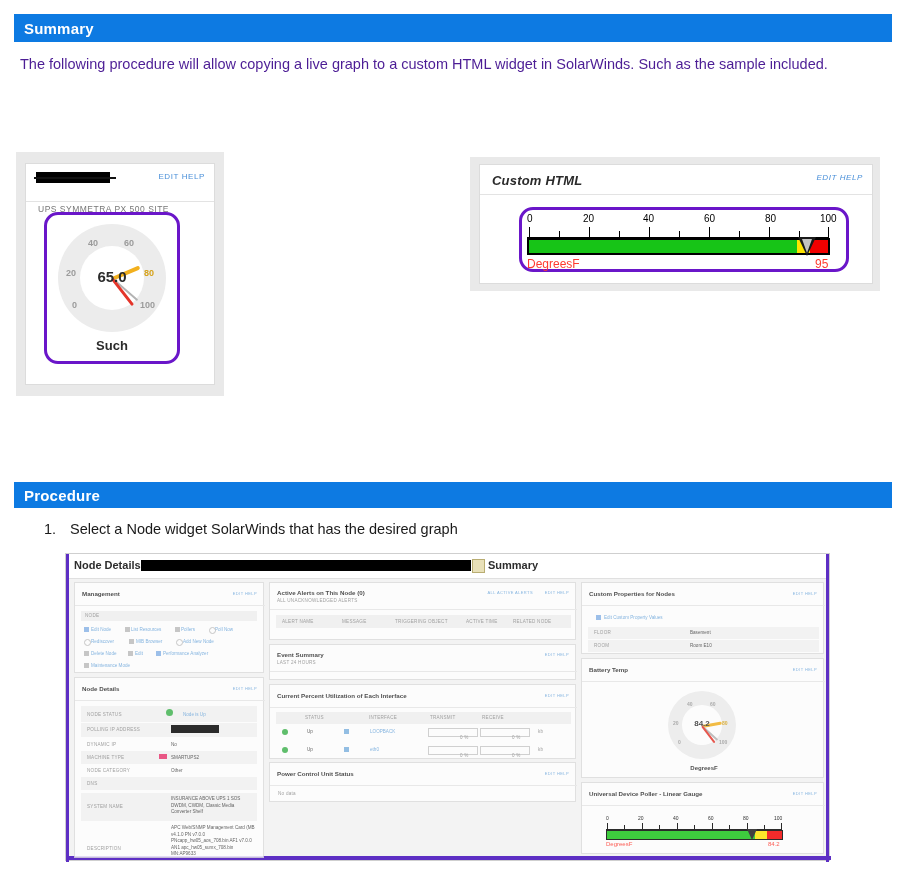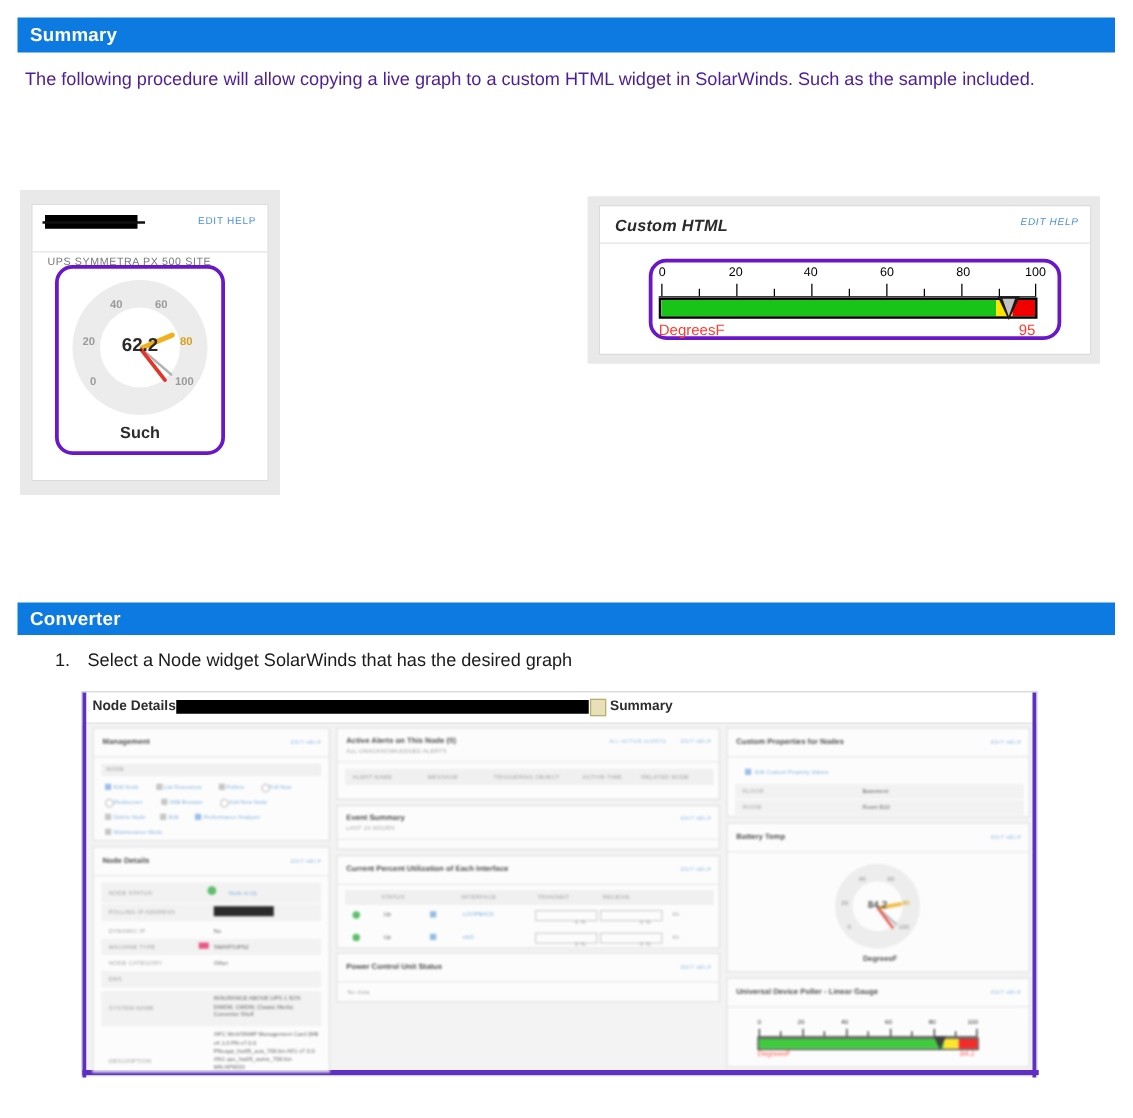--- a/index.html
+++ b/index.html
@@ -116,21 +116,21 @@
     <div class="tick" style="left:22px;top:56px;font-size:9px;">20</div>
     <div class="tick" style="left:44px;top:26px;font-size:9px;">40</div>
     <div class="tick" style="left:80px;top:26px;font-size:9px;">60</div>
     <div class="tick" style="left:100px;top:56px;font-size:9px;color:#d6a21a;">80</div>
     <div class="tick" style="left:96px;top:88px;font-size:9px;">100</div>
 
     <div class="needle-y" style="left:68px;top:65px;width:30px;height:4px;transform:rotate(-23deg);"></div>
     <div class="needle-g" style="left:68px;top:65px;width:34px;height:2px;transform:rotate(41deg);"></div>
     <div class="needle-r" style="left:68px;top:65px;width:34px;height:3px;transform:rotate(52deg);"></div>
 
-    <div class="val" style="left:36px;top:56px;width:64px;font-size:15px;">62.2</div>
+    <div class="val" style="left:36px;top:56px;width:64px;font-size:15px;">65.0</div>
     <div class="caption" style="left:0;top:126px;font-size:13px;">Such</div>
   </div>
 </div>
 
 <div class="sw-shot" style="left:470px;top:157px;width:410px;height:134px;"></div>
 
 <div class="sw-card" style="left:479px;top:164px;width:394px;height:120px;">
   <div class="sw-card-head" style="height:30px;font-style:italic;">
     <div class="sw-card-title" style="top:8px;font-size:13px;">Custom HTML</div>
     <span class="sw-edithelp" style="right:35px;top:8px;font-size:8px;">EDIT</span>
@@ -169,21 +169,21 @@
 
     <div class="lin-ptr" style="left:271px;top:24px;border-left:9px solid transparent;border-right:9px solid transparent;border-bottom:0;border-top:19px solid #1a1a1a;"></div>
     <div class="lin-ptr" style="left:275px;top:26px;border-left:5px solid transparent;border-right:5px solid transparent;border-top:14px solid #c2c2c2;"></div>
 
     <div class="lin-foot" style="left:0px;top:44px;">DegreesF</div>
     <div class="lin-foot" style="left:288px;top:44px;">95</div>
   </div>
 </div>
 
 <div class="section-bar" style="top:482px;height:26px;width:878px;">
-  <span>Converter</span>
+  <span>Procedure</span>
 </div>
 
 <div class="ol-num" style="left:44px;top:521px;">1.</div>
 <div class="ol-text" style="left:70px;top:521px;">Select a Node widget SolarWinds that has the desired graph</div>
 
 <div class="np" style="left:65px;top:553px;width:765px;height:308px;">
 
   <div class="np-topbar"></div>
   <div class="np-title">Node Details - </div>
   <div class="redact" style="left:75px;top:6px;width:330px;height:11px;"></div>

